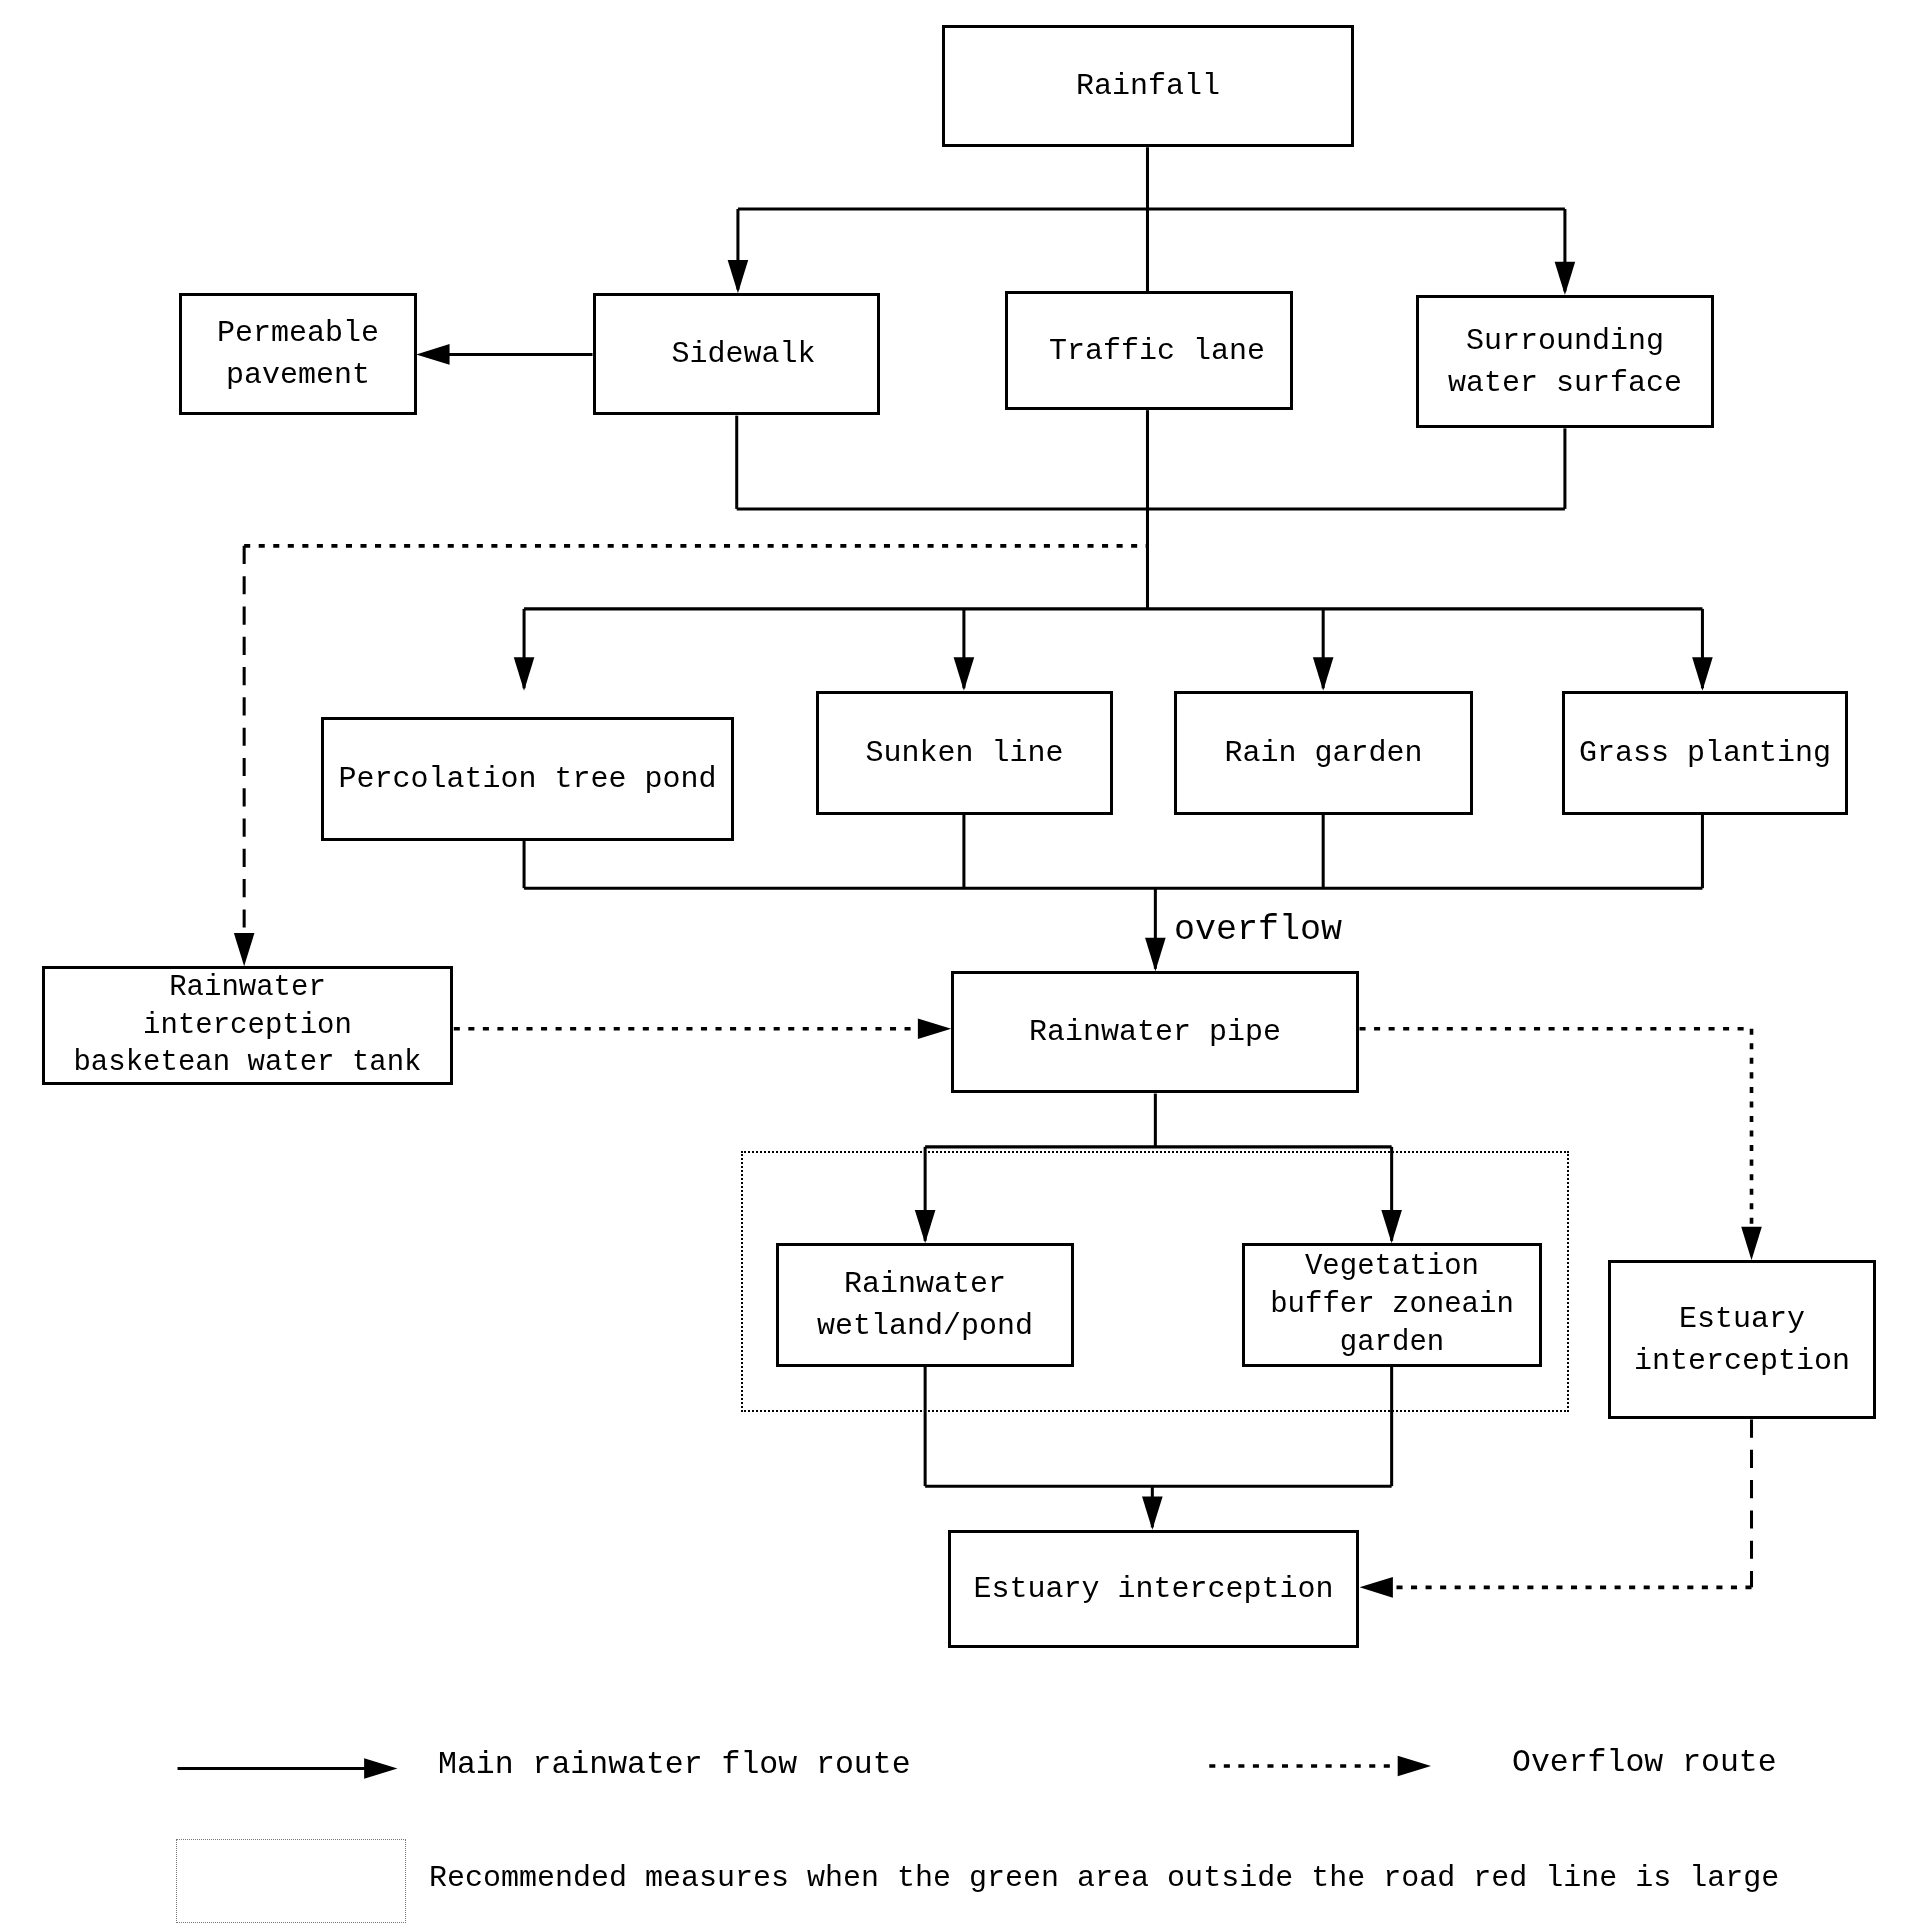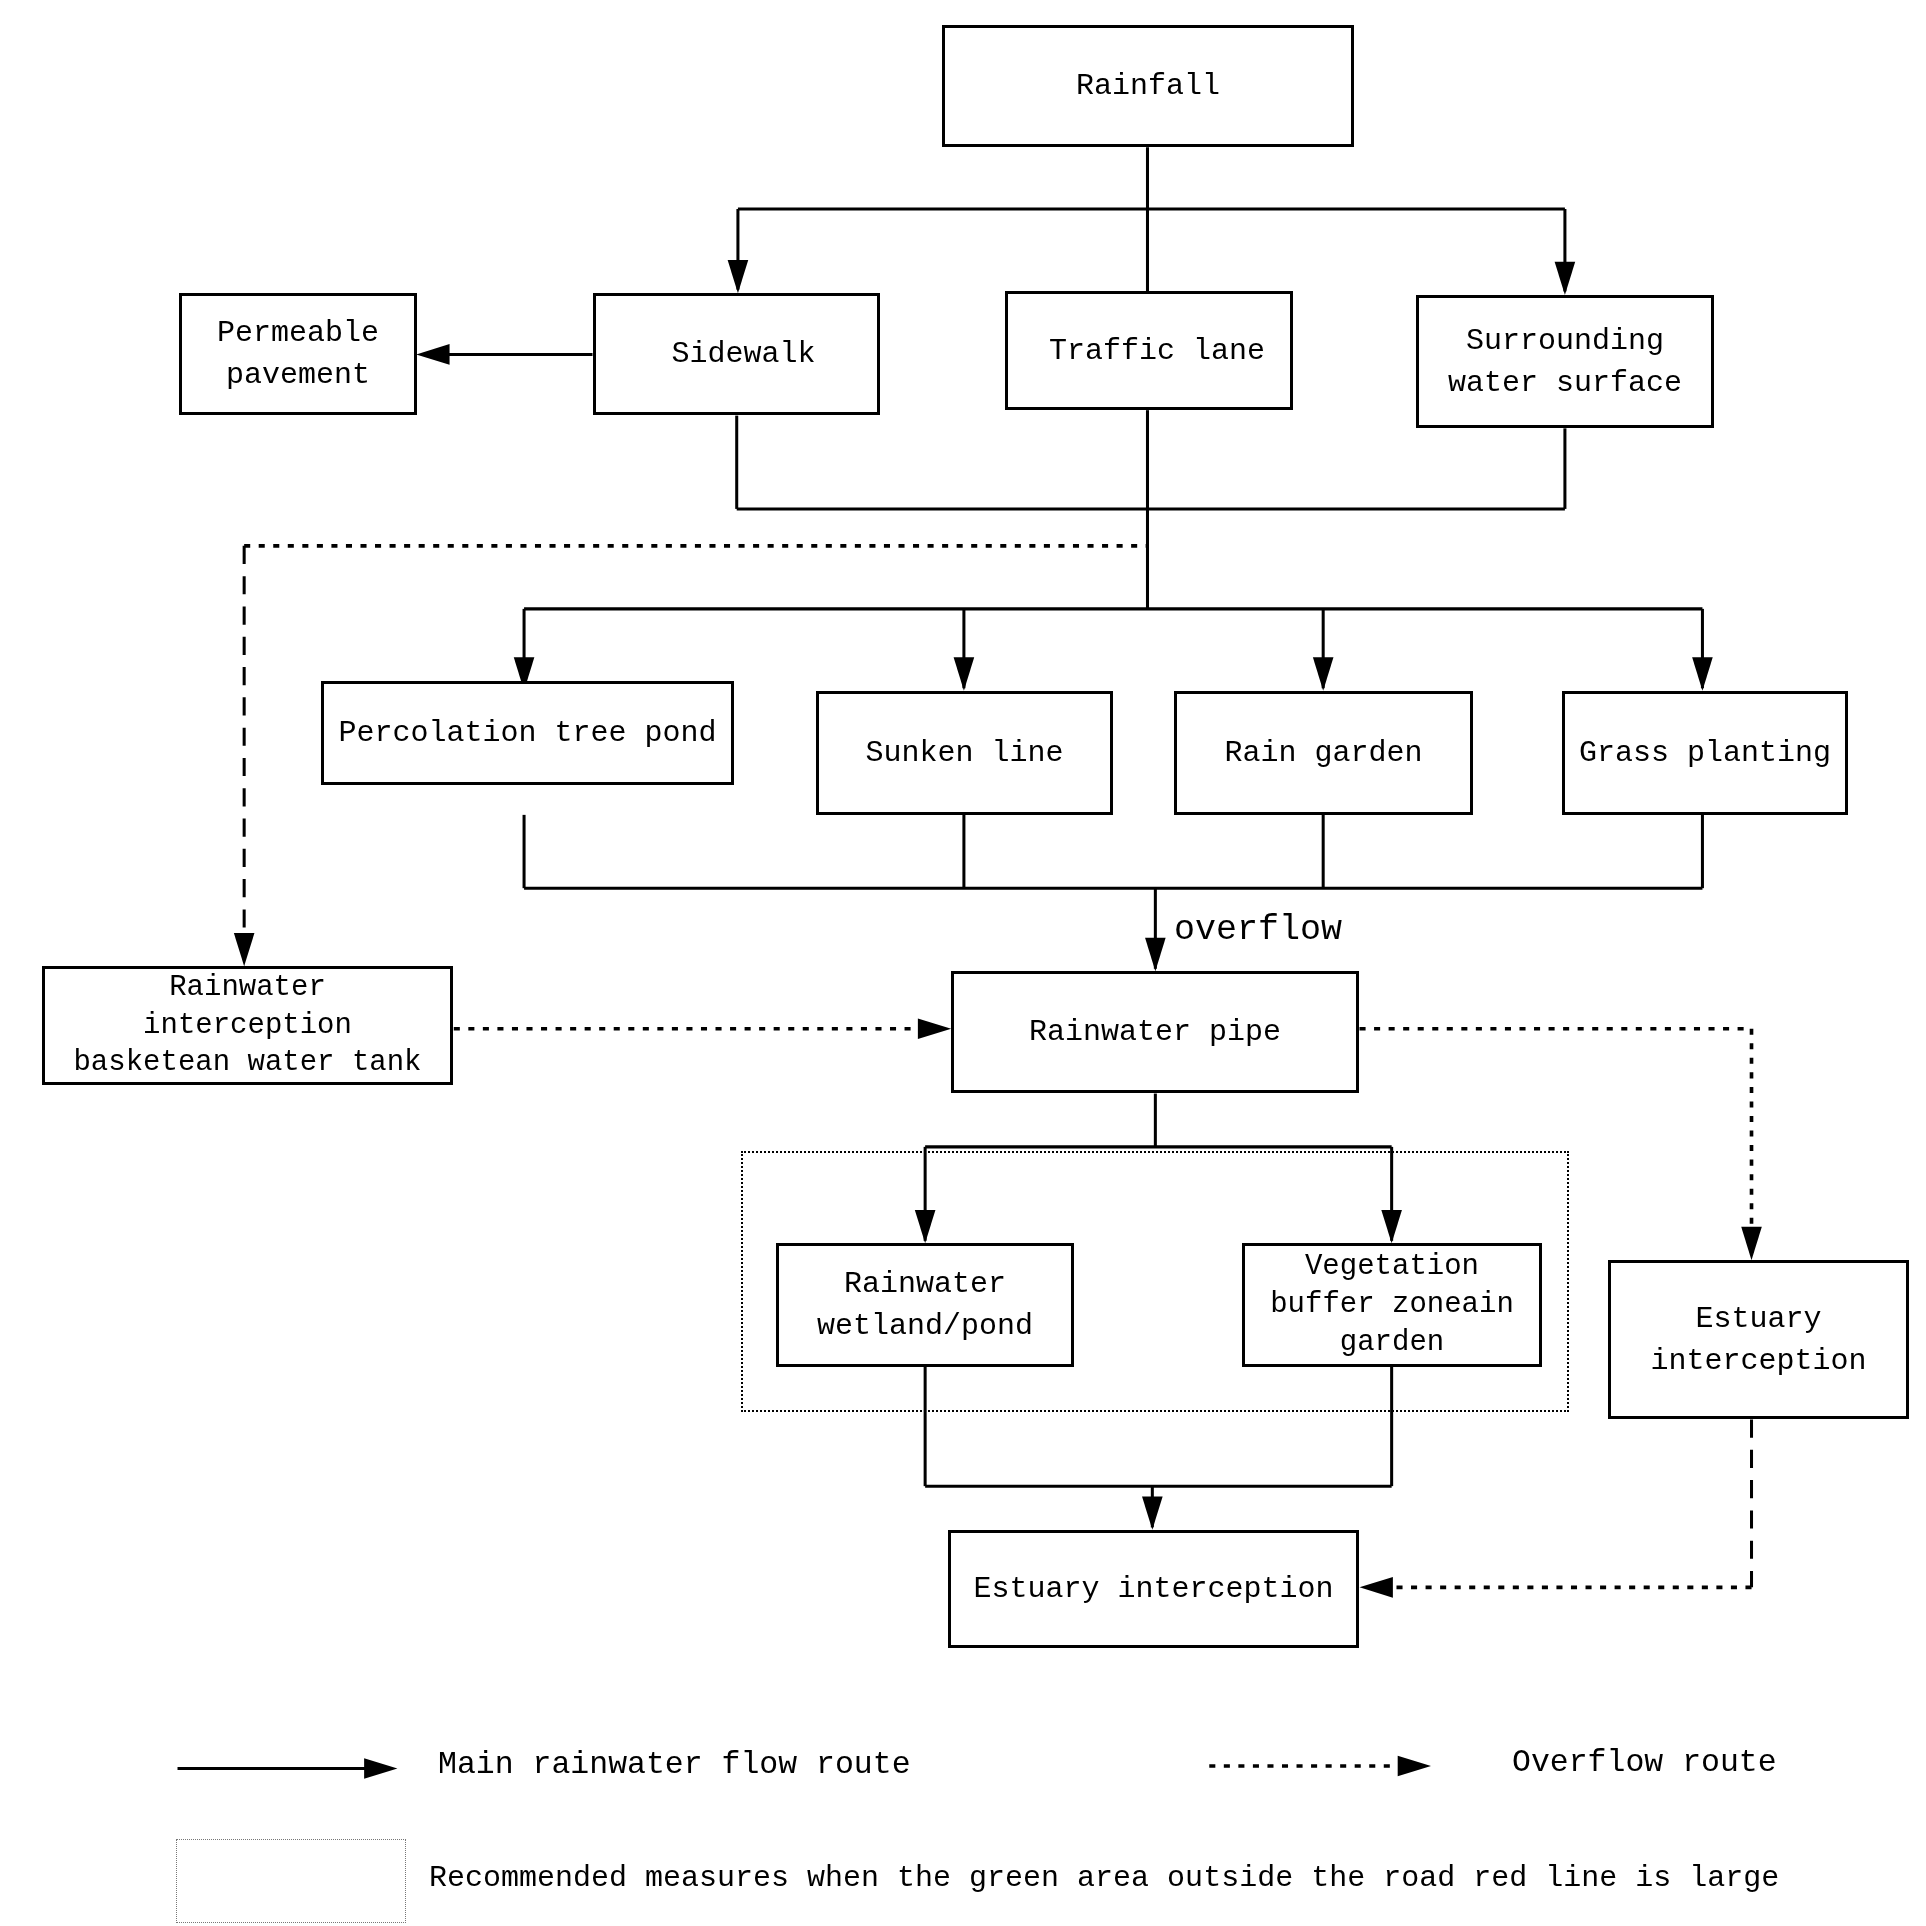--- a/index.html
+++ b/index.html
@@ -157,21 +157,21 @@
 
   <div class="box" style="left:1005px;top:291px;width:288px;height:119px;padding-left:16px;">
     <span>Traffic lane</span>
   </div>
 
   <div class="box" style="left:1416px;top:295px;width:298px;height:133px;">
     <span>Surrounding
 water surface</span>
   </div>
 
-  <div class="box" style="left:321px;top:681px;width:413px;height:104px;text-align:center;">
+  <div class="box" style="left:321px;top:717px;width:413px;height:124px;text-align:center;">
     <span>Percolation tree pond</span>
   </div>
 
   <div class="box" style="left:816px;top:691px;width:297px;height:124px;">
     <span>Sunken line</span>
   </div>
 
   <div class="box" style="left:1174px;top:691px;width:299px;height:124px;">
     <span>Rain garden</span>
   </div>
@@ -194,21 +194,21 @@
     <span>Rainwater
 wetland/pond</span>
   </div>
 
   <div class="box tight" style="left:1242px;top:1243px;width:300px;height:124px;">
     <span>Vegetation
 buffer zoneain
 garden</span>
   </div>
 
-  <div class="box" style="left:1608px;top:1260px;width:301px;height:159px;">
+  <div class="box" style="left:1608px;top:1260px;width:268px;height:159px;">
     <span>Estuary
 interception</span>
   </div>
 
   <div class="box" style="left:948px;top:1530px;width:411px;height:118px;">
     <span>Estuary interception</span>
   </div>
 
   <div class="flabel" style="left:1174px;top:910px;text-align:center;">overflow</div>
 

